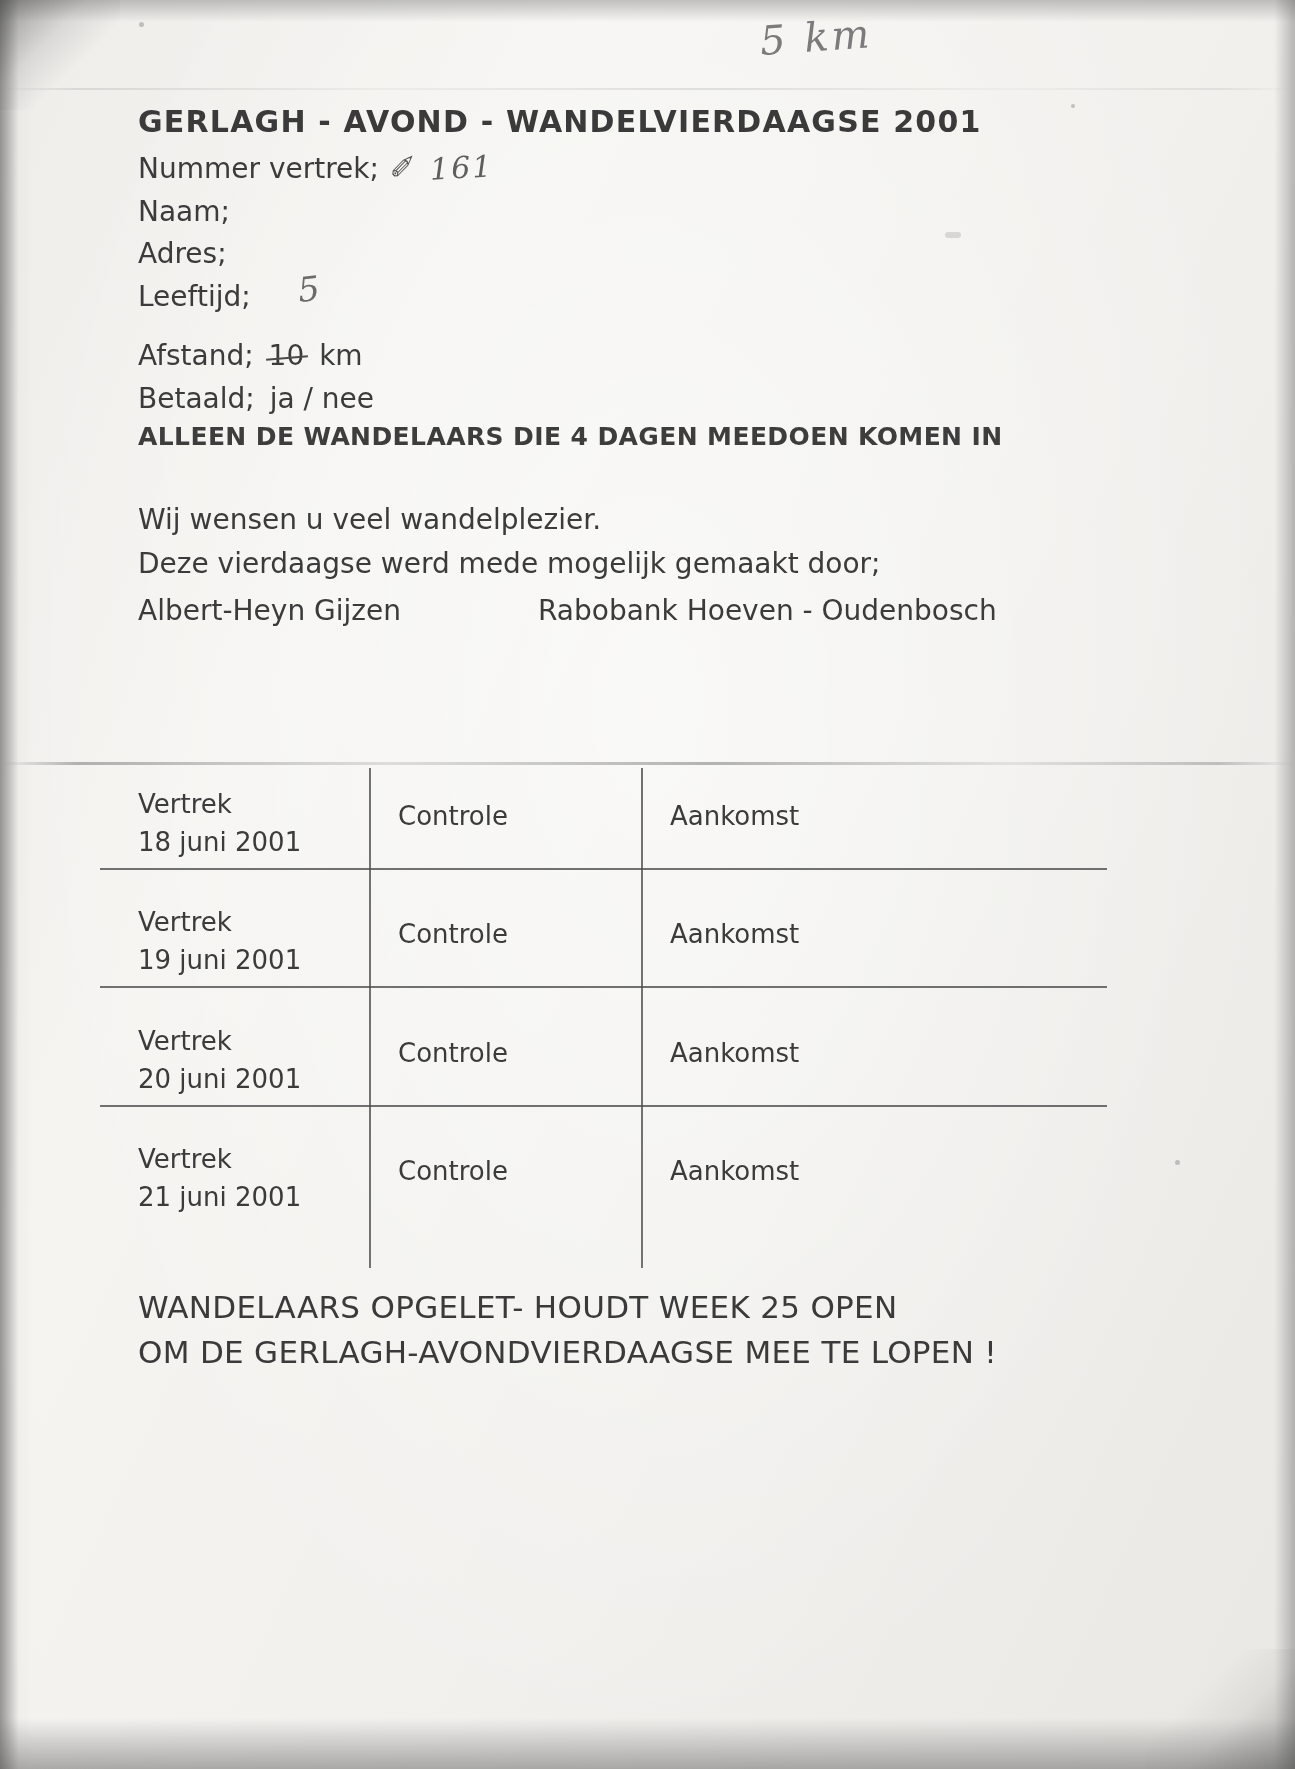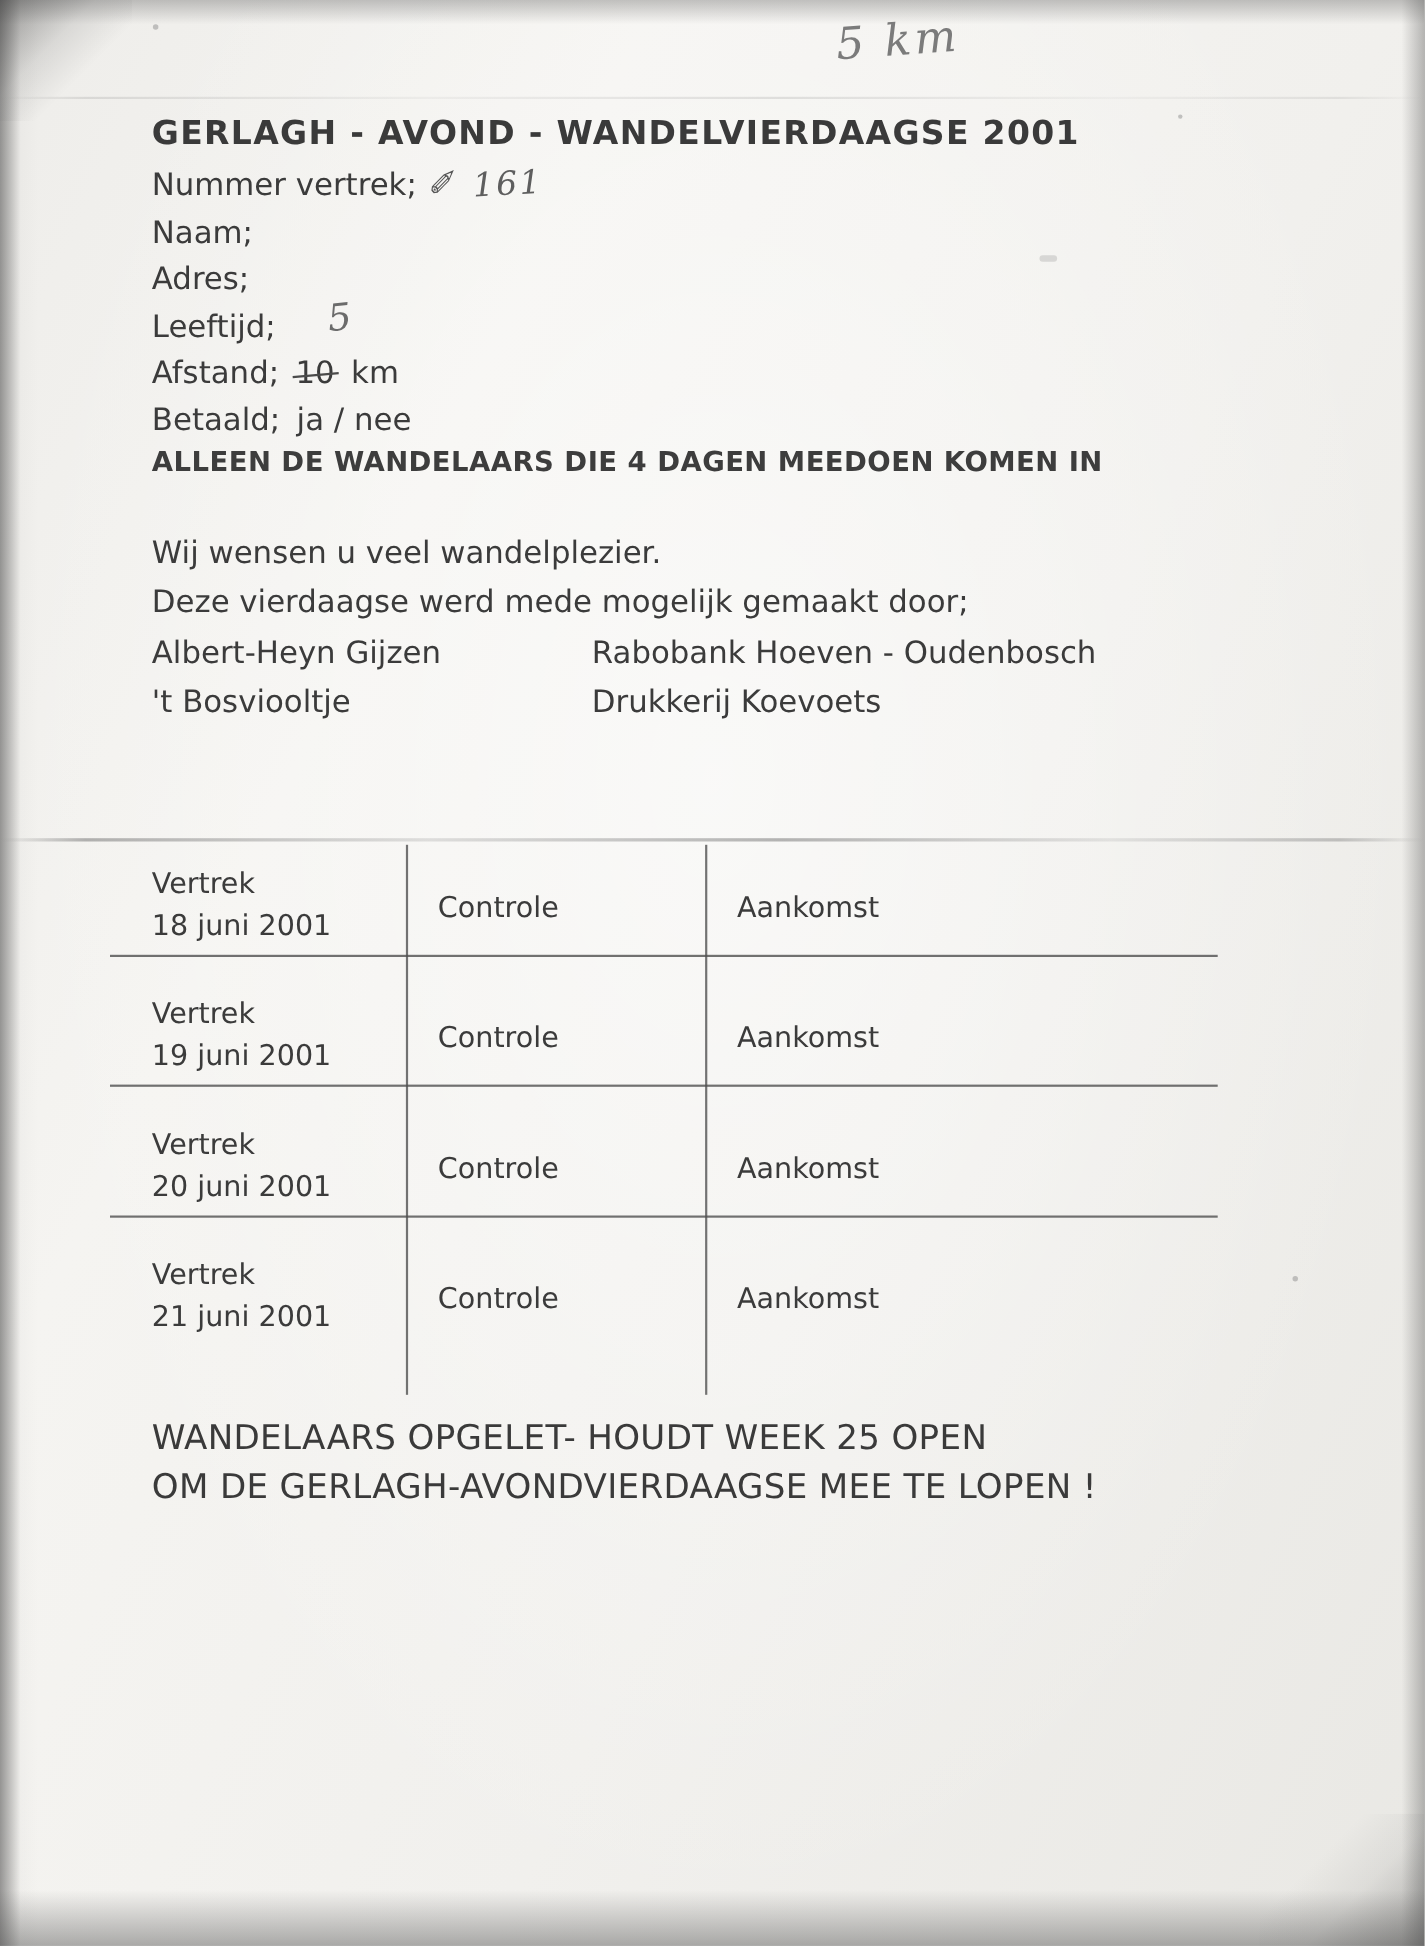--- a/index.html
+++ b/index.html
@@ -105,20 +105,21 @@
     color: #3b3b3b;
     white-space: nowrap;
     position: relative;
   }
   .field-line .label { }
   .field-line .value { margin-left: 6px; }
 
   .strike {
     position: relative;
     display: inline-block;
+    margin-top: 17px;
   }
   .strike::after {
     content: "";
     position: absolute;
     left: -3px; right: -3px;
     top: 52%;
     height: 2px;
     background: #4a4a4a;
     transform: rotate(-5deg);
   }
@@ -236,21 +237,21 @@
   }
   .cell-vertrek { left: 138px; }
   .cell-controle { left: 398px; }
   .cell-aankomst { left: 670px; }
 
   .row1 { top: 18px; }
   .row2 { top: 136px; }
   .row3 { top: 255px; }
   .row4 { top: 373px; }
 
-  .cell-offset { margin-top: 22px; }
+  .cell-offset { margin-top: 12px; }
 
   .medaille-block {
     position: absolute;
     left: 670px;
     top: 455px;
     font-size: 26px;
     color: #3b3b3b;
     line-height: 1.5;
     white-space: nowrap;
   }
@@ -335,24 +336,20 @@
     <div class="gap-md"></div>
 
     <div class="body-line">Wij wensen u veel wandelplezier.</div>
     <div class="body-line">Deze vierdaagse werd mede mogelijk gemaakt door;</div>
 
     <div class="sponsors">
       <div class="sponsor-row">
         <span class="sponsor-col-a">Albert-Heyn Gijzen</span>
         <span class="sponsor-col-b">Rabobank Hoeven - Oudenbosch</span>
       </div>
-      <div class="sponsor-row">
-        <span class="sponsor-col-a">'t Bosviooltje</span>
-        <span class="sponsor-col-b">Drukkerij Koevoets</span>
-      </div>
     </div>
 
   </div>
 
   <div class="sched-table">
     <div class="sched-inner">
 
       <div class="vline vline-1"></div>
       <div class="vline vline-2"></div>
 

